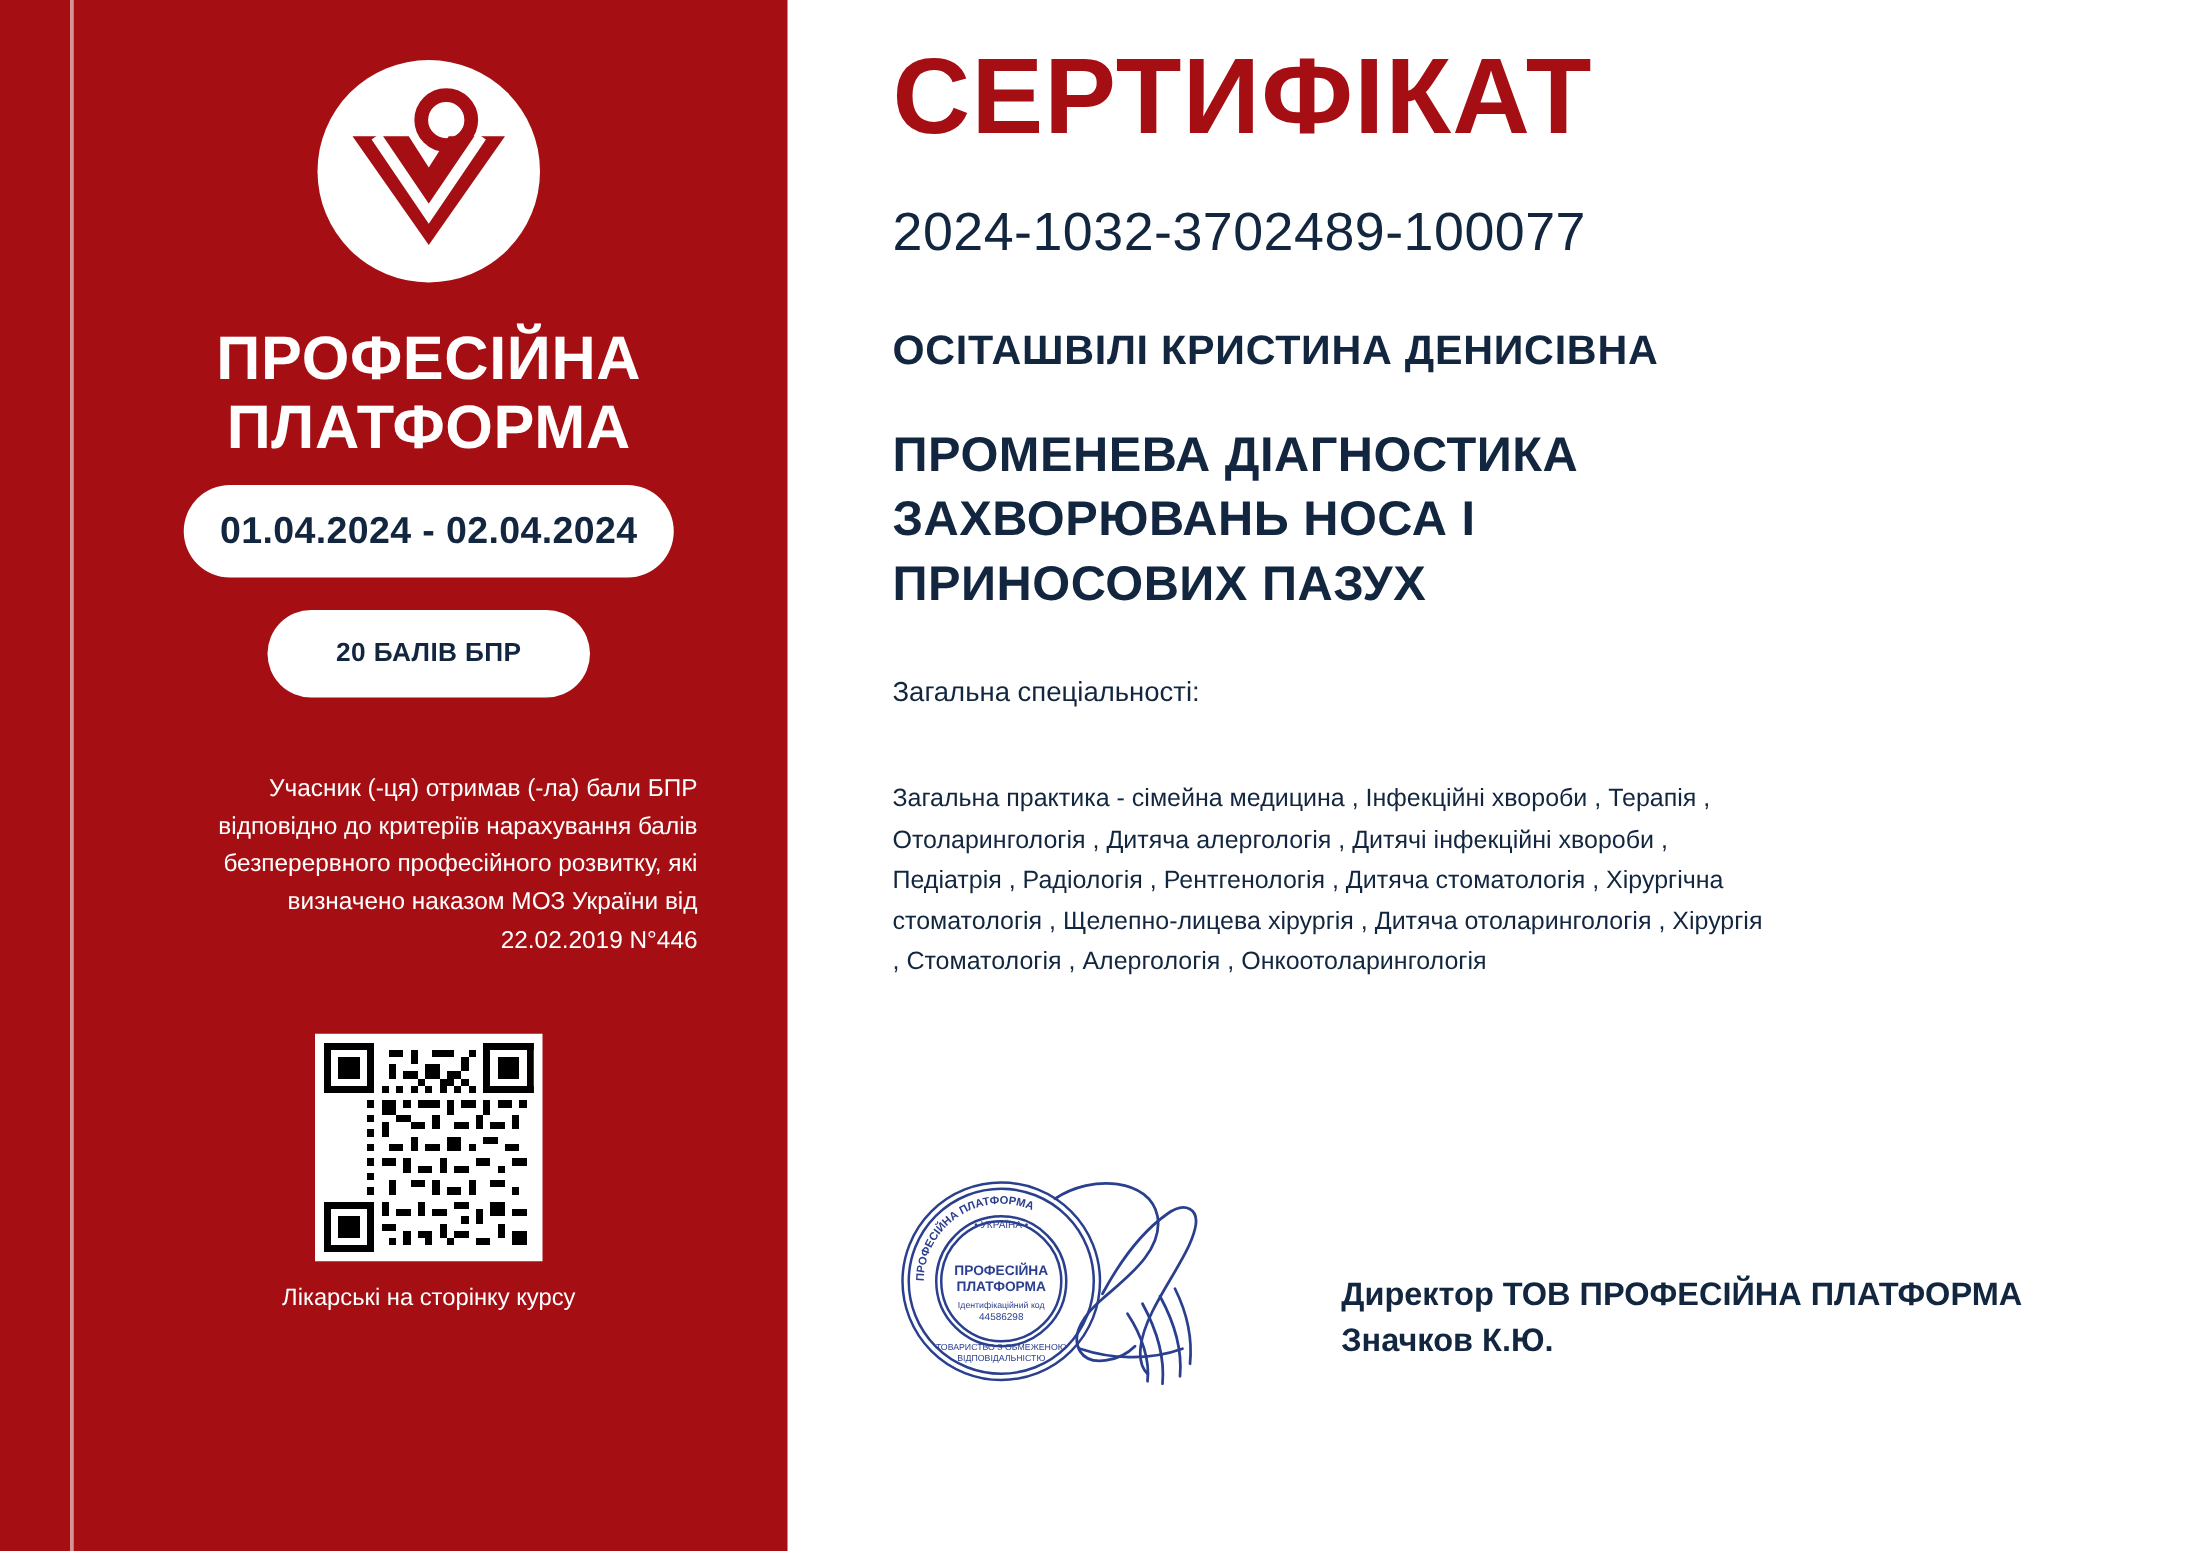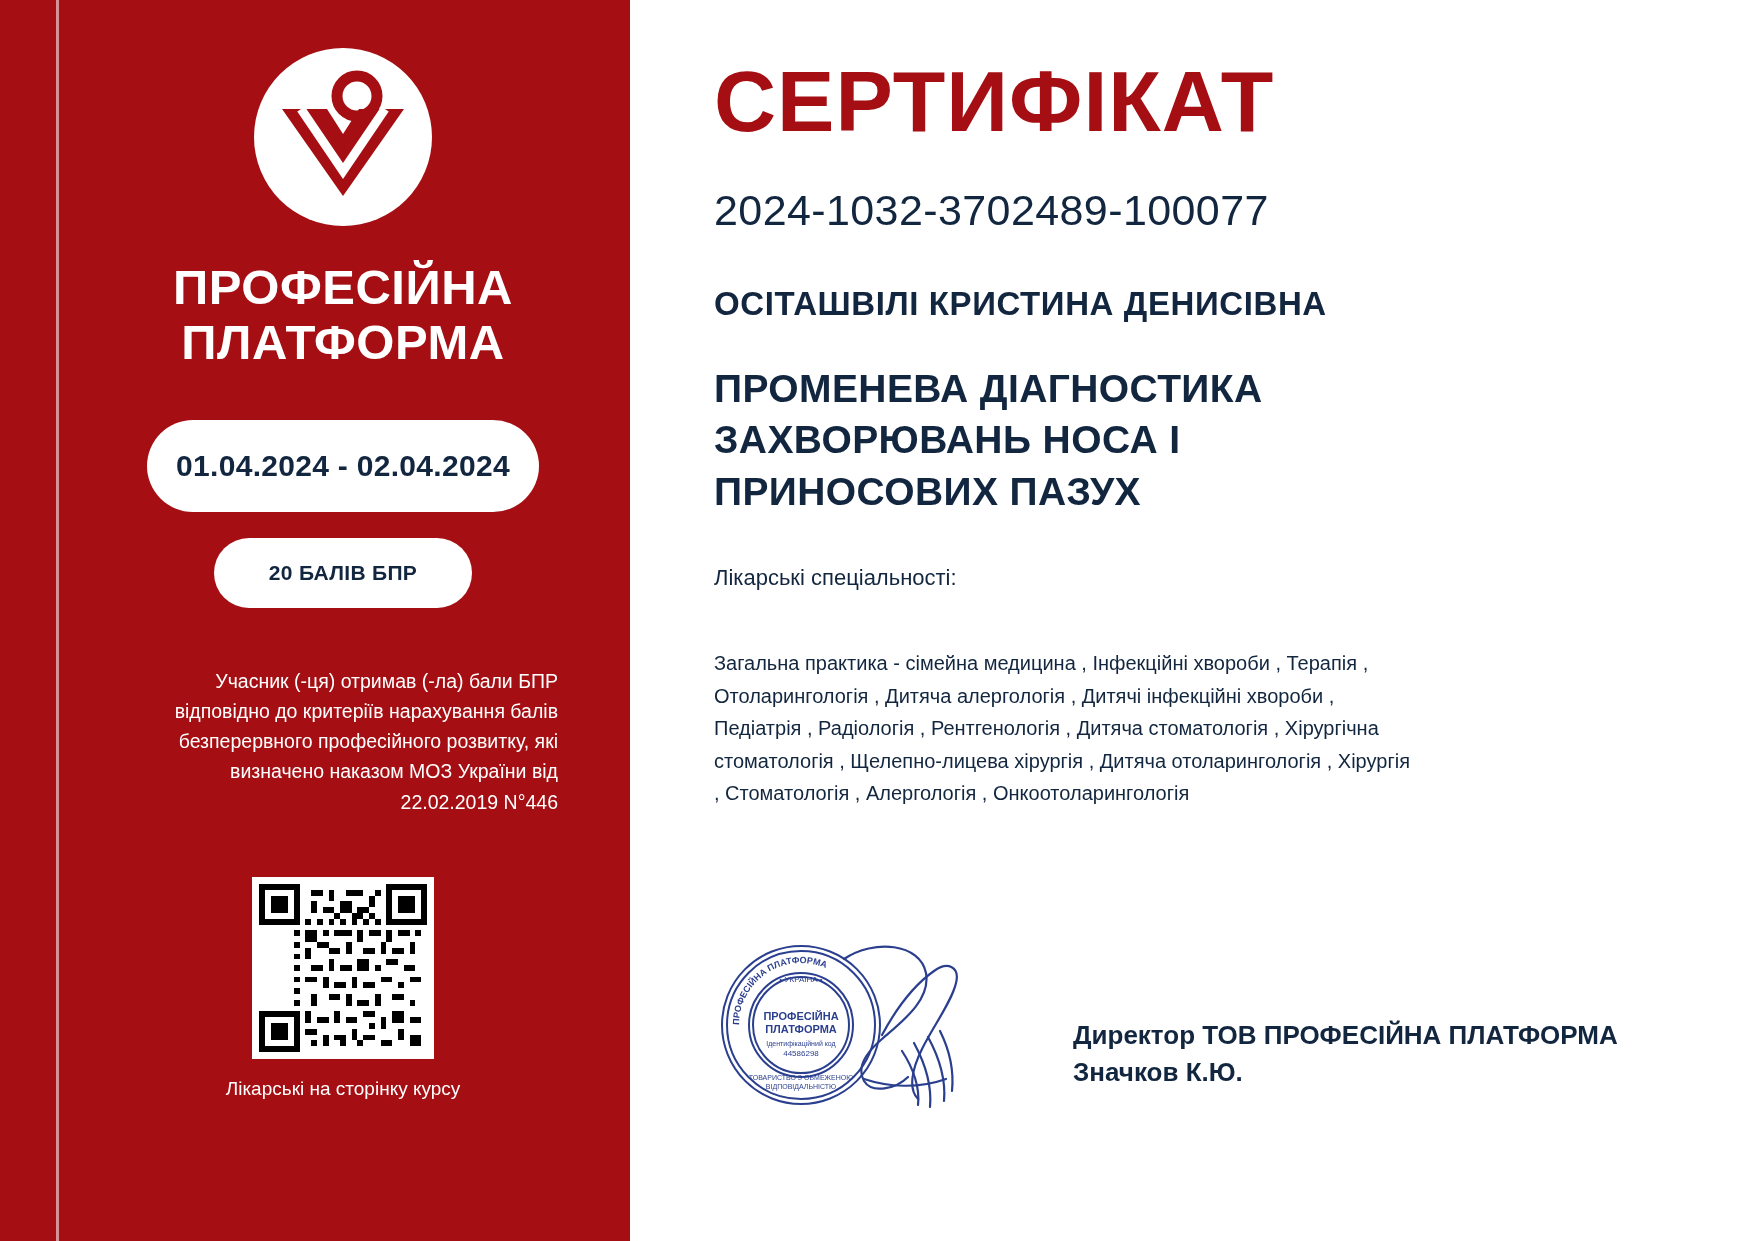--- a/index.html
+++ b/index.html
@@ -82,23 +82,23 @@
     background: #ffffff;
     color: #12263f;
     border-radius: 60px;
     font-weight: bold;
     text-align: center;
     display: flex;
     align-items: center;
     justify-content: center;
   }
   .pill-dates {
-    margin-top: 50px;
+    margin-top: 18px;
     width: 392px;
-    height: 92px;
+    height: 74px;
     font-size: 30px;
     letter-spacing: 0.3px;
   }
   .pill-points {
     margin-top: 26px;
     width: 258px;
     height: 70px;
     font-size: 21px;
     letter-spacing: 0.3px;
   }
@@ -126,21 +126,21 @@
     color: #ffffff;
     font-size: 19px;
     margin-top: 19px;
     text-align: center;
   }
 
   
   .right-panel {
     position: relative;
     flex: 1;
-    padding: 40px 60px 0 84px;
+    padding: 16px 60px 0 84px;
     box-sizing: border-box;
     border-radius: 22px;
   }
 
   .cert-heading {
     color: #a50f13;
     font-size: 86px;
     font-weight: bold;
     letter-spacing: 1px;
     margin: 18px 0 0 0;
@@ -383,21 +383,21 @@
 
     <h1 class="cert-heading">СЕРТИФІКАТ</h1>
 
     <div class="cert-number">2024-1032-3702489-100077</div>
 
     <div class="recipient">ОСІТАШВІЛІ КРИСТИНА ДЕНИСІВНА</div>
 
 
     <div class="course-title">ПРОМЕНЕВА ДІАГНОСТИКА ЗАХВОРЮВАНЬ НОСА І ПРИНОСОВИХ ПАЗУХ</div>
 
-    <div class="spec-label">Лікарські спеціальності:</div>
+    <div class="spec-label">Загальна спеціальності:</div>
     <div class="spec-list">Загальна практика - сімейна медицина , Інфекційні хвороби , Терапія , Отоларингологія , Дитяча алергологія , Дитячі інфекційні хвороби , Педіатрія , Радіологія , Рентгенологія , Дитяча стоматологія , Хірургічна стоматологія , Щелепно-лицева хірургія , Дитяча отоларингологія , Хірургія , Стоматологія , Алергологія , Онкоотоларингологія</div>
 
     <div class="sign-block">
 
       <div class="stamp">
         <svg width="175" height="175" viewBox="0 0 175 175" aria-hidden="true">
           <g fill="none" stroke="#2b3f8f" stroke-width="2">
             <circle cx="87" cy="87" r="79"></circle>
             <circle cx="87" cy="87" r="74"></circle>
             <circle cx="87" cy="87" r="52"></circle>

